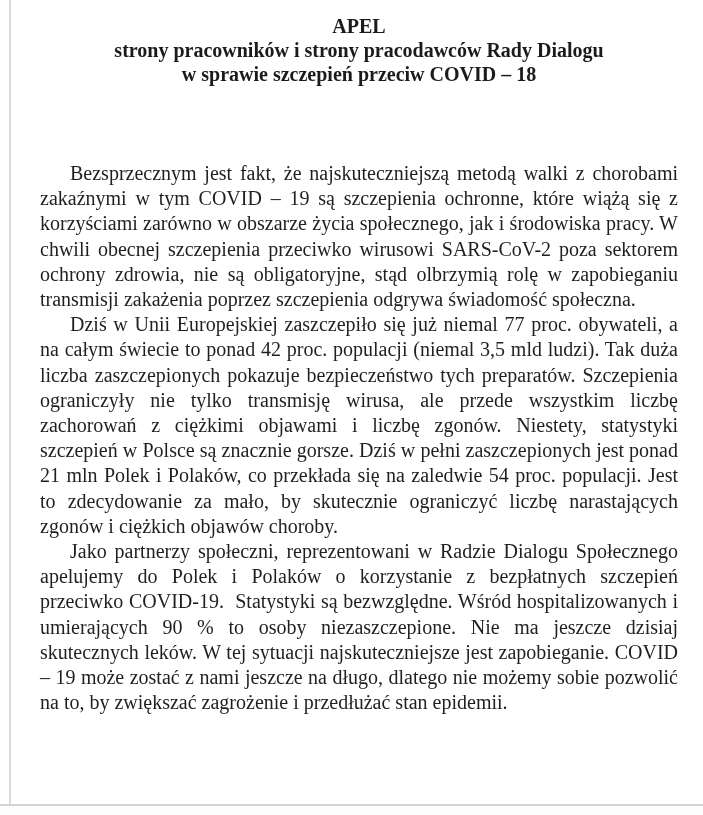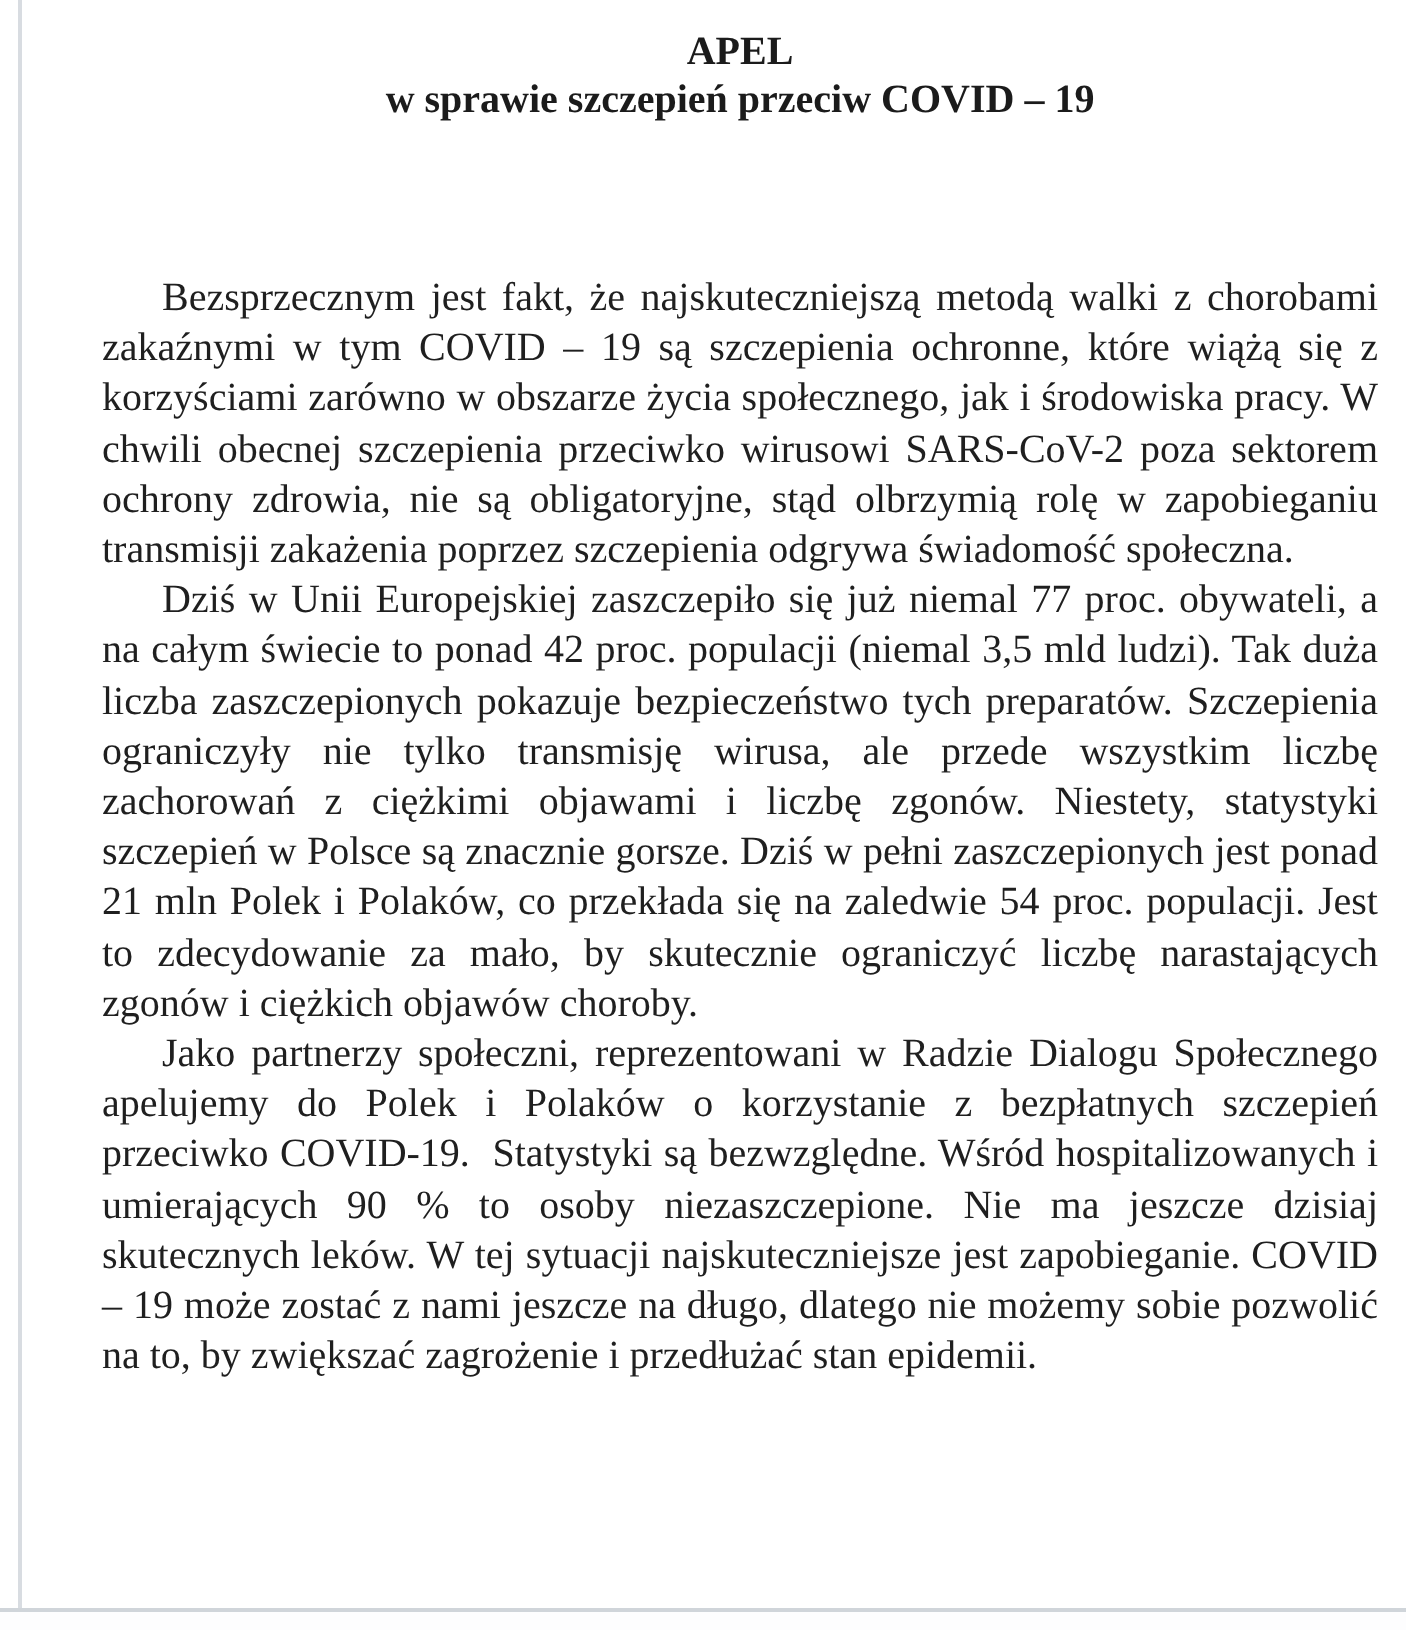--- a/index.html
+++ b/index.html
@@ -42,21 +42,21 @@
     position: absolute;
     left: 0;
     top: 806px;
     width: 703px;
     height: 9px;
     background: #fdfdfe;
     z-index: 2;
   }
   .content {
     position: absolute;
-    left: 51px;
+    left: 40px;
     top: 14px;
     width: 638px;
     color: #1f1f1f;
   }
   .doc-title {
     text-align: center;
     font-weight: bold;
     font-size: 20px;
     line-height: 24px;
     color: #1b1b1b;
@@ -75,21 +75,22 @@
 </style>
 </head>
 <body>
 
 <div class="page">
 
   <div class="content">
 
     <div class="doc-title">
       <div>APEL</div>
-      <div>w sprawie szczepień przeciw COVID – 19</div>
+      <div>strony pracowników i strony pracodawców Rady Dialogu</div>
+      <div>w sprawie szczepień przeciw COVID – 18</div>
     </div>
 
     <div class="doc-body">
       <p>Bezsprzecznym jest fakt, że najskuteczniejszą metodą walki z chorobami zakaźnymi w tym COVID – 19 są szczepienia ochronne, które wiążą się z korzyściami zarówno w obszarze życia społecznego, jak i środowiska pracy. W chwili obecnej szczepienia przeciwko wirusowi SARS-CoV-2 poza sektorem ochrony zdrowia, nie są obligatoryjne, stąd olbrzymią rolę w zapobieganiu transmisji zakażenia poprzez szczepienia odgrywa świadomość społeczna.</p>
       <p>Dziś w Unii Europejskiej zaszczepiło się już niemal 77 proc. obywateli, a na całym świecie to ponad 42 proc. populacji (niemal 3,5 mld ludzi). Tak duża liczba zaszczepionych pokazuje bezpieczeństwo tych preparatów. Szczepienia ograniczyły nie tylko transmisję wirusa, ale przede wszystkim liczbę zachorowań z ciężkimi objawami i liczbę zgonów. Niestety, statystyki szczepień w Polsce są znacznie gorsze. Dziś w pełni zaszczepionych jest ponad 21 mln Polek i Polaków, co przekłada się na zaledwie 54 proc. populacji. Jest to zdecydowanie za mało, by skutecznie ograniczyć liczbę narastających zgonów i ciężkich objawów choroby.</p>
       <p>Jako partnerzy społeczni, reprezentowani w Radzie Dialogu Społecznego apelujemy do Polek i Polaków o korzystanie z bezpłatnych szczepień przeciwko COVID-19.&nbsp; Statystyki są bezwzględne. Wśród hospitalizowanych i umierających 90 % to osoby niezaszczepione. Nie ma jeszcze dzisiaj skutecznych leków. W tej sytuacji najskuteczniejsze jest zapobieganie. COVID – 19 może zostać z nami jeszcze na długo, dlatego nie możemy sobie pozwolić na to, by zwiększać zagrożenie i przedłużać stan epidemii.</p>
     </div>
 
   </div>
 

